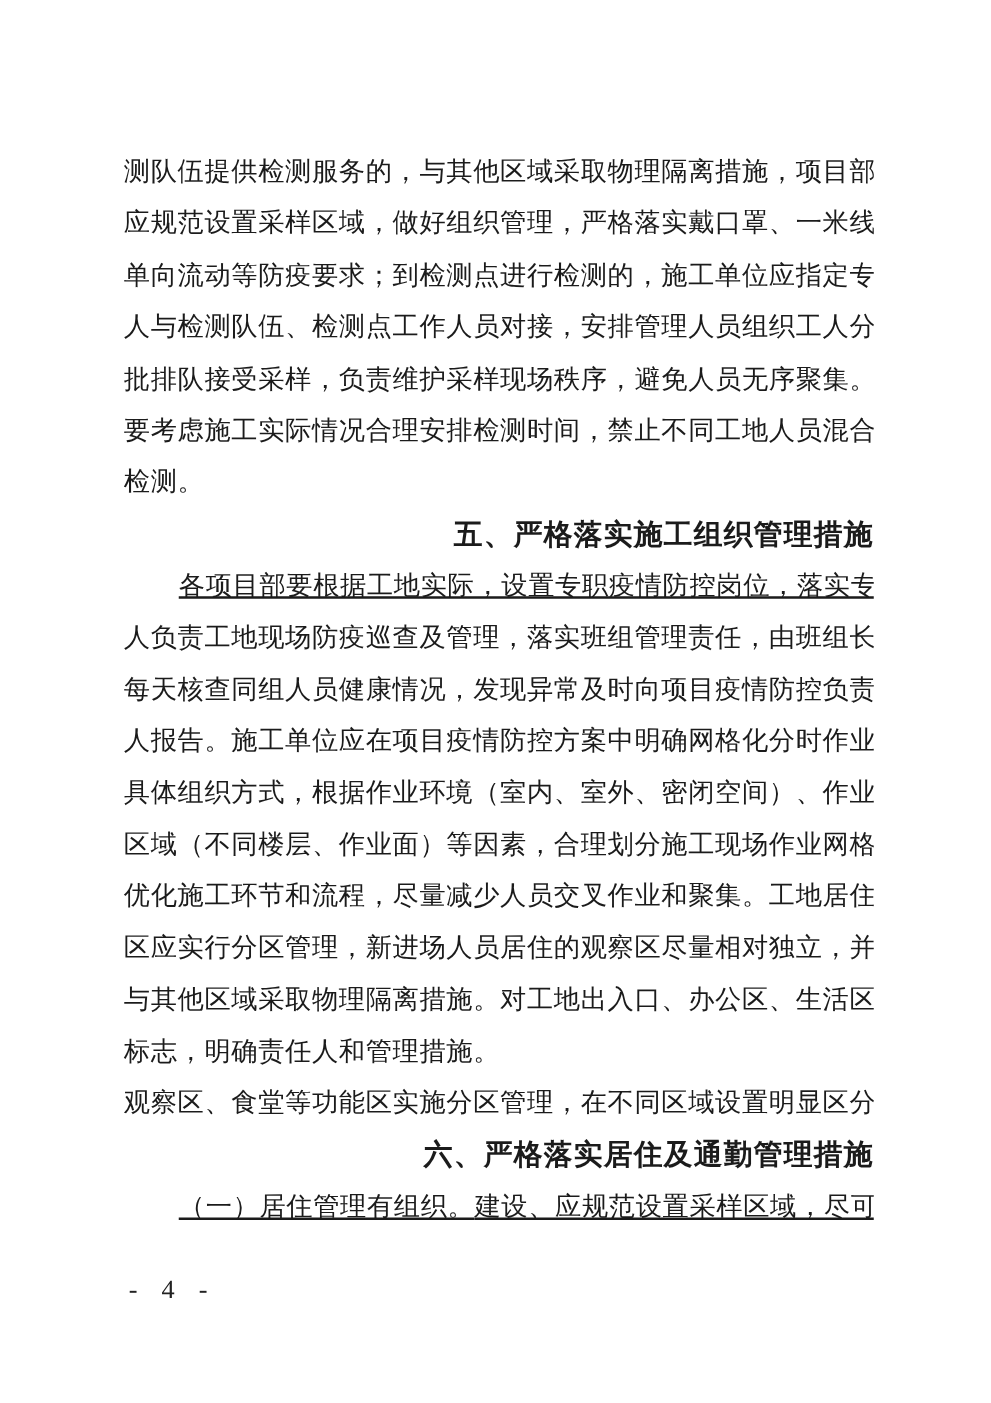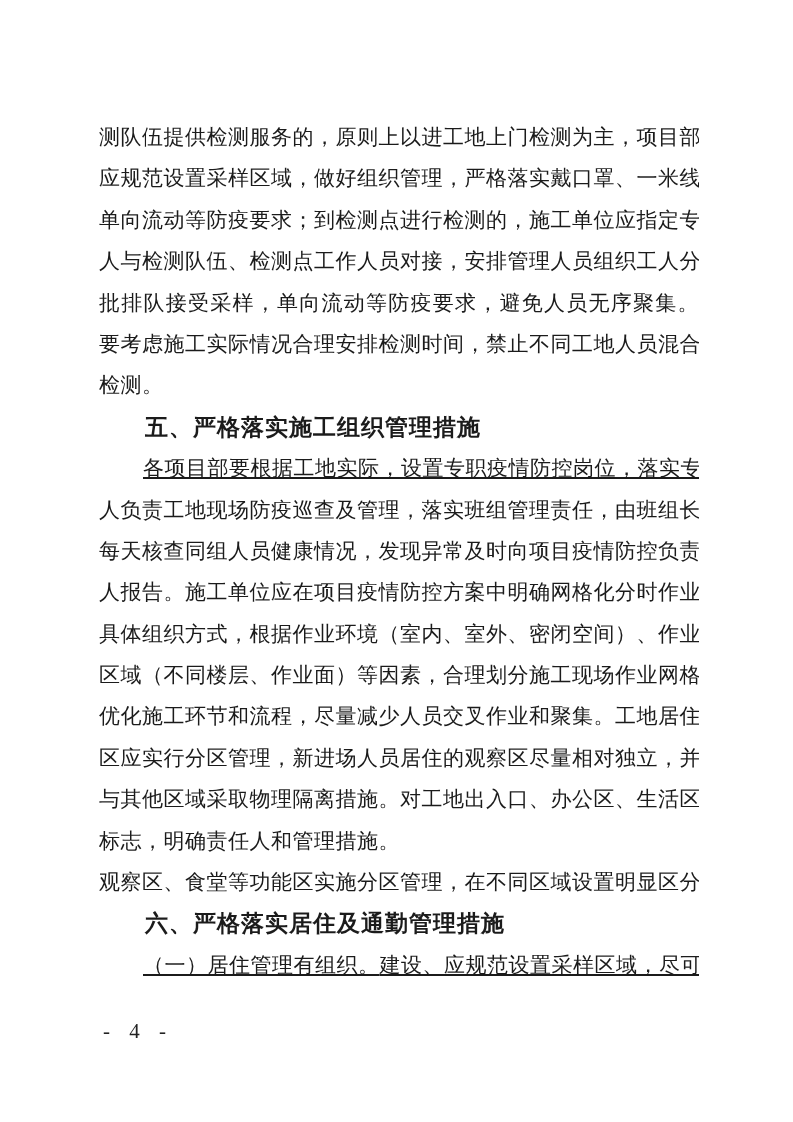--- a/index.html
+++ b/index.html
@@ -42,44 +42,44 @@
     text-decoration: underline;
   }
   .heading {
     height: 41.4px;
     line-height: 41.4px;
     font-size: 23px;
     font-weight: bold;
     font-family: "Liberation Sans", "DejaVu Sans", sans-serif;
     padding-left: 46px;
     letter-spacing: 1px;
-    text-align: left;
+    text-align: right;
     white-space: nowrap;
   }
   .page-number {
     position: absolute;
     left: 103px;
     top: 1019px;
     font-size: 21px;
     letter-spacing: 7px;
     color: #222222;
   }
 </style>
 </head>
 <body>
 
 <div class="page">
   <div class="content">
 
     <div>
-      <div class="line">测队伍提供检测服务的，原则上以进工地上门检测为主，项目部</div>
+      <div class="line">测队伍提供检测服务的，与其他区域采取物理隔离措施，项目部</div>
       <div class="line">应规范设置采样区域，做好组织管理，严格落实戴口罩、一米线、</div>
       <div class="line">单向流动等防疫要求；到检测点进行检测的，施工单位应指定专</div>
       <div class="line">人与检测队伍、检测点工作人员对接，安排管理人员组织工人分</div>
-      <div class="line">批排队接受采样，单向流动等防疫要求，避免人员无序聚集。</div>
+      <div class="line">批排队接受采样，负责维护采样现场秩序，避免人员无序聚集。</div>
       <div class="line">要考虑施工实际情况合理安排检测时间，禁止不同工地人员混合</div>
       <div class="line last">检测。</div>
     </div>
 
     <div class="heading">五、严格落实施工组织管理措施</div>
 
     <div>
       <div class="line indent">各项目部要根据工地实际，设置专职疫情防控岗位，落实专</div>
       <div class="line">人负责工地现场防疫巡查及管理，落实班组管理责任，由班组长</div>
       <div class="line">每天核查同组人员健康情况，发现异常及时向项目疫情防控负责</div>

